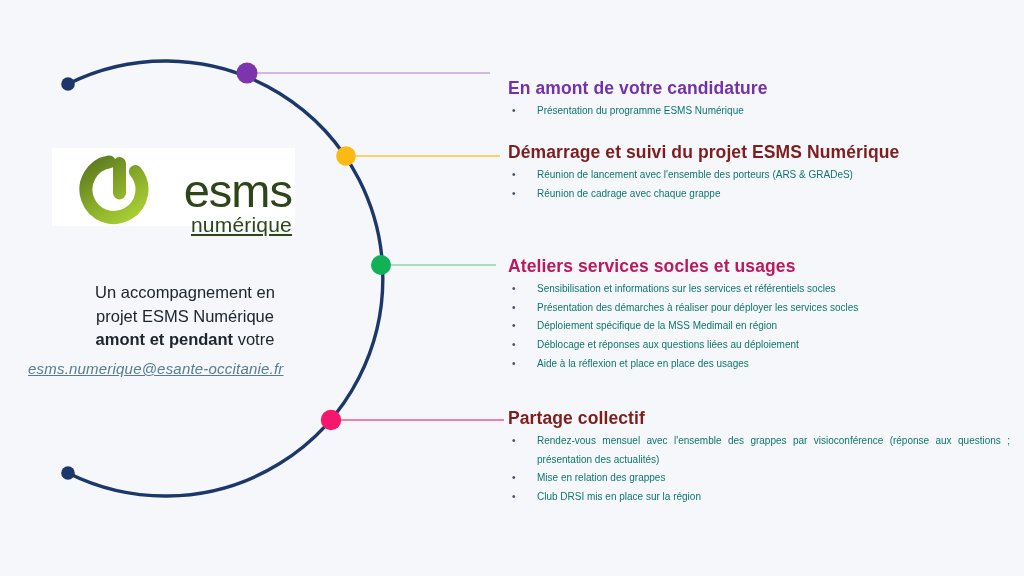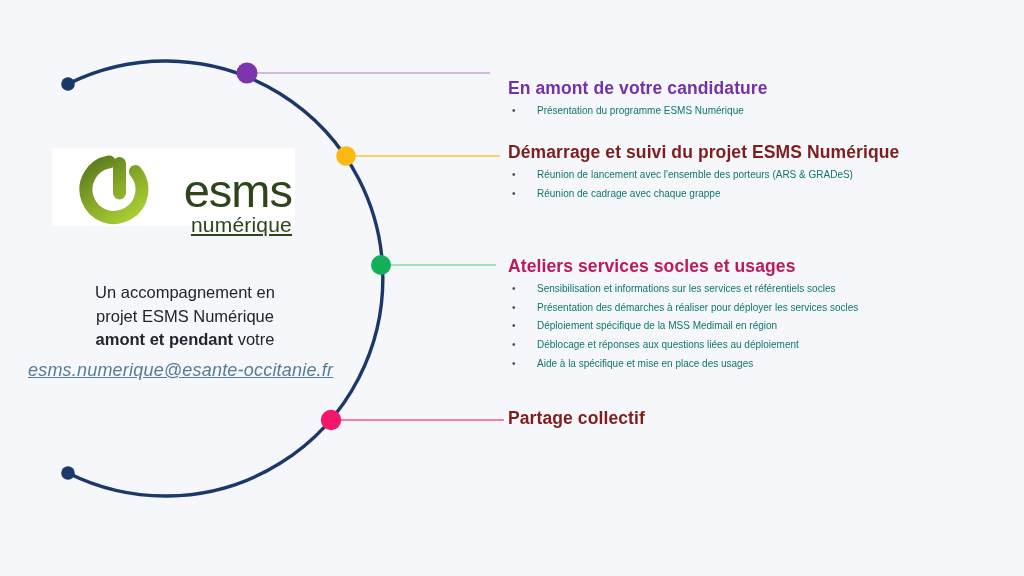--- a/index.html
+++ b/index.html
@@ -16,21 +16,21 @@
   .logo-icon{position:absolute;left:6px;top:2px;}
   .logo-text{position:absolute;left:90px;top:0;width:150px;height:78px;text-align:right;color:#2d4519;}
   .logo-main{font-size:47px;font-weight:400;line-height:46px;letter-spacing:-1px;display:block;margin-top:20px;}
   .logo-sub{font-size:21px;font-weight:400;line-height:22px;display:block;letter-spacing:0.2px;text-decoration:underline;}
   
   .tagline{position:absolute;left:30px;top:247px;width:310px;text-align:center;
     font-size:16.5px;line-height:23.5px;color:#20262e;margin-top:34px;}
   .tagline .b{font-weight:700;}
   
   .email-link{position:absolute;left:28px;top:360px;width:335px;
-    font-size:18px;font-style:italic;color:#577c93;text-decoration:underline;
+    font-size:15px;font-style:italic;color:#577c93;text-decoration:underline;
     letter-spacing:0.2px;cursor:pointer;}
   
   .section{position:absolute;left:508px;width:502px;}
   .section-title{margin:0 0 4px 0;font-size:17.5px;font-weight:700;letter-spacing:0.1px;line-height:20px;}
   .s1 .section-title{color:#7532a8;}
   .s2 .section-title{color:#7f1d1d;}
   .s3 .section-title{color:#be185d;}
   .s4 .section-title{color:#7f1d1d;}
   .section ul{margin:0;padding:0;list-style:none;}
   .section li{position:relative;padding-left:29px;font-size:10px;line-height:18.7px;
@@ -98,21 +98,26 @@
     </ul>
   </div>
 
   <div class="section s3">
     <h3 class="section-title">Ateliers services socles et usages</h3>
     <ul>
       <li>Sensibilisation et informations sur les services et référentiels socles</li>
       <li>Présentation des démarches à réaliser pour déployer les services socles</li>
       <li>Déploiement spécifique de la MSS Medimail en région</li>
       <li>Déblocage et réponses aux questions liées au déploiement</li>
-      <li>Aide à la spécifique et mise en place des usages</li>
+      <li>Aide à la réflexion et place en place des usages</li>
     </ul>
   </div>
 
   <div class="section s4">
     <h3 class="section-title">Partage collectif</h3>
+    <ul>
+      <li>Rendez-vous mensuel avec l'ensemble des grappes par visioconférence (réponse aux questions ; présentation des actualités)</li>
+      <li>Mise en relation des grappes</li>
+      <li>Club DRSI mis en place sur la région</li>
+    </ul>
   </div>
 
 </div>
 
 </body></html>

